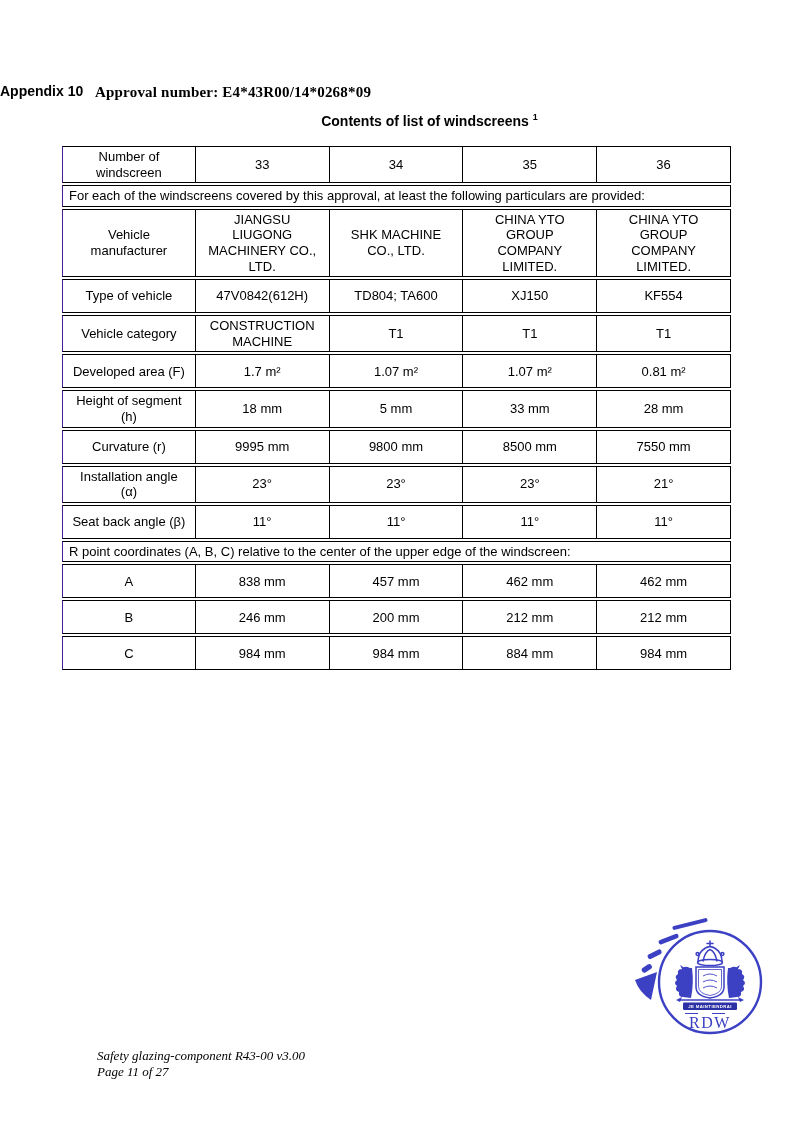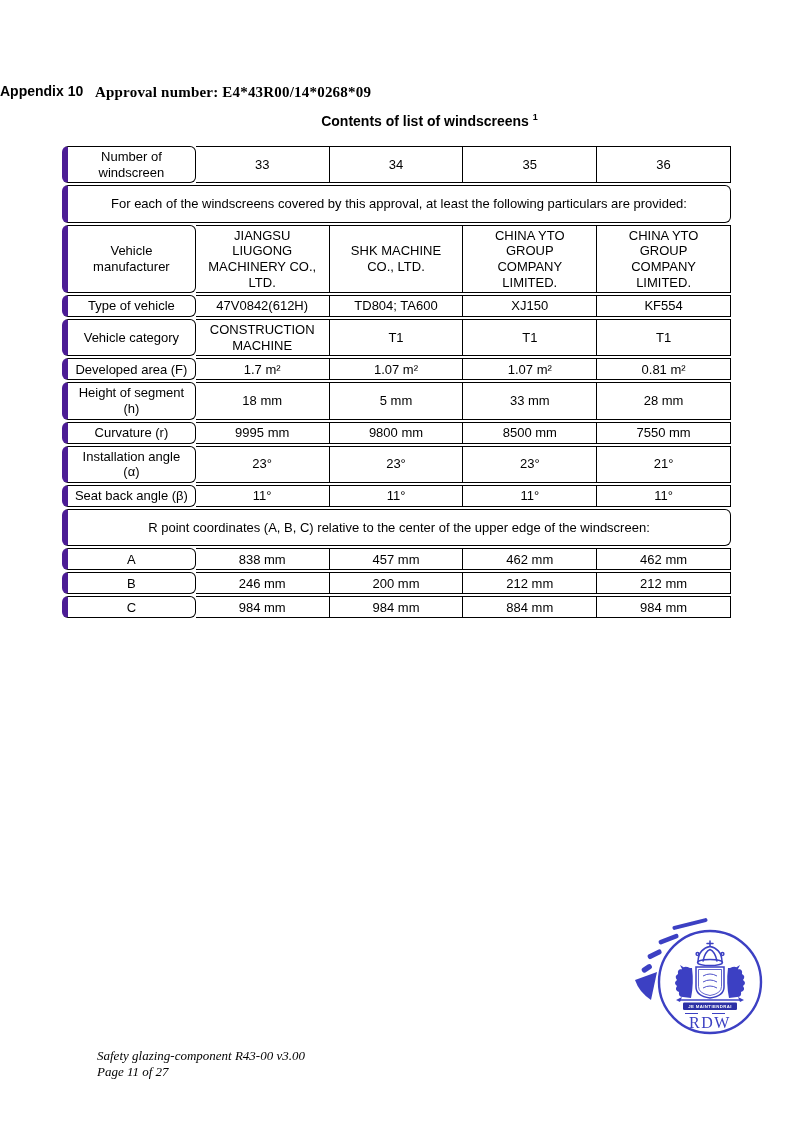--- a/index.html
+++ b/index.html
@@ -30,23 +30,23 @@
   table{
     width:100%;table-layout:fixed;
     border-collapse:separate;border-spacing:0 2px;
     font-size:13px;
   }
   td{
     border:1px solid #000;border-left:none;
     padding:2px 5px;text-align:center;vertical-align:middle;
     line-height:1.2;white-space:pre-line;overflow:hidden;
   }
-  td:first-child{border-left:6px solid #4c1d95;border-radius:6px;}
-  td.full{text-align:center;padding:10px 6px;margin-top:43px;}
-  tr{height:22px;}
+  td:first-child{border-left:1px solid #4c1d95;}
+  td.full{text-align:left;padding:2px 6px;margin-top:43px;}
+  tr{height:34px;}
   
   .stamp{position:absolute;left:630px;top:918px;width:150px;height:128px;}
   .stamp svg{width:100%;height:100%;}
   
   .footer{
     position:absolute;top:1048px;left:97px;width:607px;
     display:flex;justify-content:space-between;
     font-family:"Liberation Serif",serif;font-style:italic;font-size:13px;flex-direction:column;
   }
 </style>

